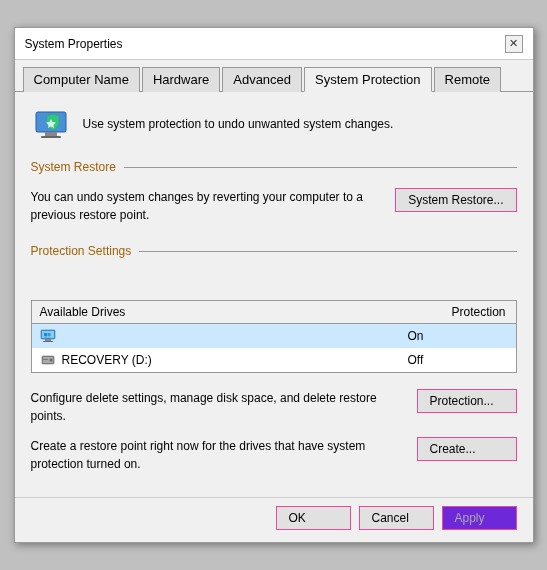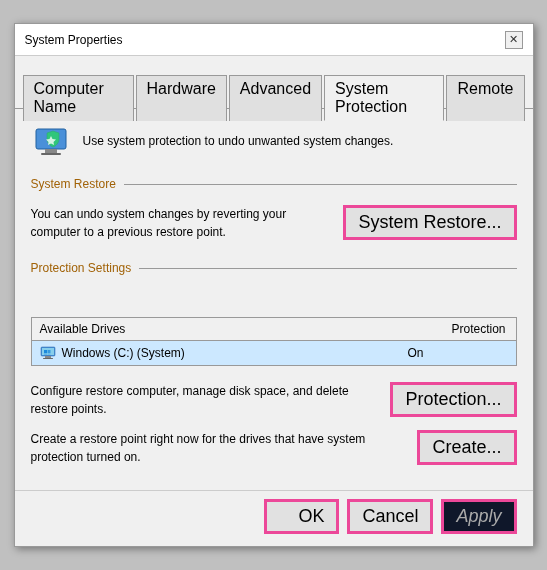--- a/index.html
+++ b/index.html
@@ -50,24 +50,24 @@
       background: #f0f0f0;
       border-bottom: 1px solid #999;
       padding: 6px 8px 0;
       gap: 2px;
     }
     .tab {
       padding: 4px 10px;
       border: 1px solid #999;
       background: #e0e0e0;
       cursor: pointer;
-      font-size: 16px;
+      font-size: 13px;
       border-bottom: none;
       position: relative;
-      top: 13px;
+      top: 1px;
     }
     .tab.active {
       background: #f0f0f0;
       border-bottom: 1px solid #f0f0f0;
       z-index: 1;
     }
     .content {
       padding: 12px 16px;
       background: #f0f0f0;
     }
@@ -114,30 +114,29 @@
     .restore-desc {
       flex: 1;
       font-size: 12px;
       color: #000;
       line-height: 1.5;
     }
     .btn {
       min-width: 100px;
       padding: 4px 12px;
       background: #e1e1e1;
-      border: 3px solid #ec4899;
+      border: 1px solid #ec4899;
       cursor: pointer;
-      font-size: 18px;
-      text-align: right;
+      font-size: 12px;
+      text-align: left;
     }
     .btn:disabled {
       color: #aaa;
       cursor: default;
-      background: #0f172a;
-      font-style: italic;
+      background: #6d28d9;
     }
     .protection-section {
       margin-bottom: 16px;
     }
     .drives-table {
       border: 1px solid #999;
       background: #fff;
       width: 100%;
       margin-top: 42px;
     }
@@ -281,29 +280,42 @@
                 <rect x="1" y="2" width="14" height="9" rx="1" fill="#4a90d9" stroke="#2060a0" stroke-width="0.5"></rect>
                 <rect x="5" y="11" width="6" height="2" fill="#888"></rect>
                 <rect x="3" y="13" width="10" height="1" rx="0.5" fill="#666"></rect>
                 <rect x="2" y="3" width="12" height="7" fill="#87ceeb"></rect>
                 <path d="M4 5 L7 5 L7 8 L4 8 Z" fill="#0078d7" opacity="0.8"></path>
                 <path d="M7.5 5 L10.5 5 L10.5 8 L7.5 8 Z" fill="#0078d7" opacity="0.6"></path>
                 <path d="M4 8.5 L7 8.5 L7 9.5 L4 9.5 Z" fill="#0078d7" opacity="0.5"></path>
                 <path d="M7.5 8.5 L10.5 8.5 L10.5 9.5 L7.5 9.5 Z" fill="#0078d7" opacity="0.4"></path>
               </svg>
             </span>
-            <span>Windows (C:) (System)</span>
           </div>
           <div class="drive-protection">On</div>
         </div>
+        <div class="drive-row">
+          <div class="drive-name">
+            <span class="drive-icon">
+              <svg width="16" height="16" viewBox="0 0 16 16">
+                <rect x="2" y="4" width="12" height="8" rx="1" fill="#888" stroke="#555" stroke-width="0.5"></rect>
+                <rect x="3" y="5" width="10" height="6" rx="0.5" fill="#aaa"></rect>
+                <circle cx="11" cy="8" r="1.5" fill="#666"></circle>
+                <rect x="3" y="7" width="5" height="1" rx="0.5" fill="#777"></rect>
+              </svg>
+            </span>
+            <span>RECOVERY (D:)</span>
+          </div>
+          <div class="drive-protection">Off</div>
+        </div>
       </div>
     </div>
 
     <div class="action-row">
-      <span class="action-desc">Configure restore computer, manage disk space, and delete restore points.</span>
+      <span class="action-desc">Configure delete settings, manage disk space, and delete restore points.</span>
       <button class="btn">Protection...</button>
     </div>
 
     <div class="action-row">
       <span class="action-desc">Create a restore point right now for the drives that have system protection turned on.</span>
       <button class="btn">Create...</button>
     </div>
 
   </div>
 

